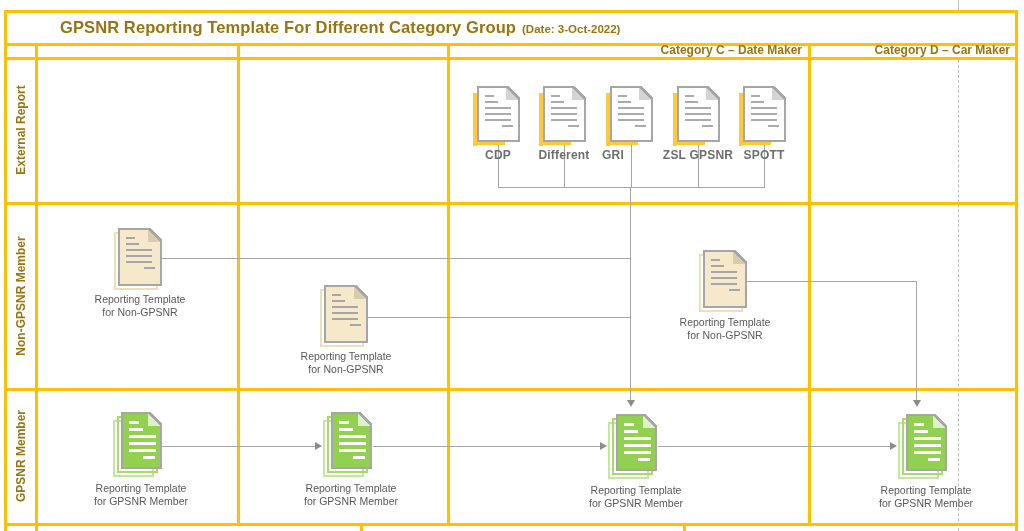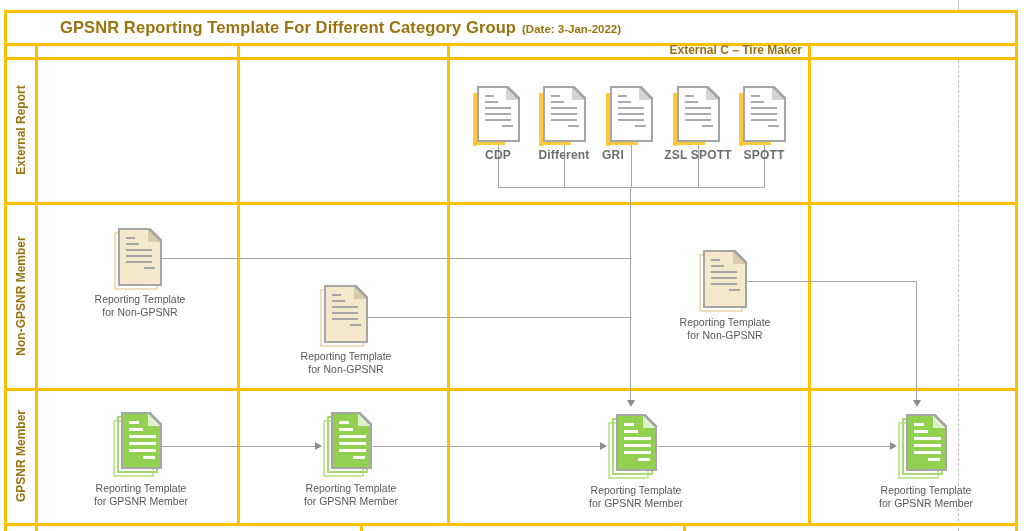--- a/index.html
+++ b/index.html
@@ -64,23 +64,24 @@
 </head>
 <body>
 
 <div id="canvas">
 
   <div class="dash" style="left:958px;top:0;height:10px"></div>
   <div class="dash" style="left:958px;top:60px;height:471px"></div>
 
   <div class="title">
     <span class="main">GPSNR Reporting Template For Different Category Group</span>
-    <span class="date">(Date: 3-Jan-2022)</span>
-  </div>
-  <div class="colhead" style="left:450px;width:352px">External C – Tire Maker</div>
+    <span class="date">(Date: 3-Oct-2022)</span>
+  </div>
+  <div class="colhead" style="left:450px;width:352px">Category C – Date Maker</div>
+  <div class="colhead" style="left:811px;width:199px">Category D – Car Maker</div>
 
   <div class="rowhead" style="top:60px;height:140px">
     <span>External Report</span>
   </div>
   <div class="rowhead" style="top:205px;height:181px">
     <span>Non-GPSNR Member</span>
   </div>
   <div class="rowhead" style="top:391px;height:130px">
     <span>GPSNR Member</span>
   </div>
@@ -176,21 +177,21 @@
           <div class="w3"></div>
           <div class="w3"></div>
           <div class="w3"></div>
           <div class="wlast"></div>
         </div>
       </div>
   </div>
   <div class="elabel" style="left:458px">CDP</div>
   <div class="elabel" style="left:524px">Different</div>
   <div class="elabel" style="left:573px">GRI</div>
-  <div class="elabel" style="left:658px">ZSL SPOTT</div>
+  <div class="elabel" style="left:658px">ZSL GPSNR</div>
   <div class="elabel" style="left:724px">SPOTT</div>
 
   <div class="doc beige" style="left:118px;top:228px">
     <div class="ghost"></div>
     <div class="sheet">
         <div class="flap"></div>
       <div class="tl">
           <div class="w1"></div>
           <div class="w2"></div>
           <div class="w3"></div>

